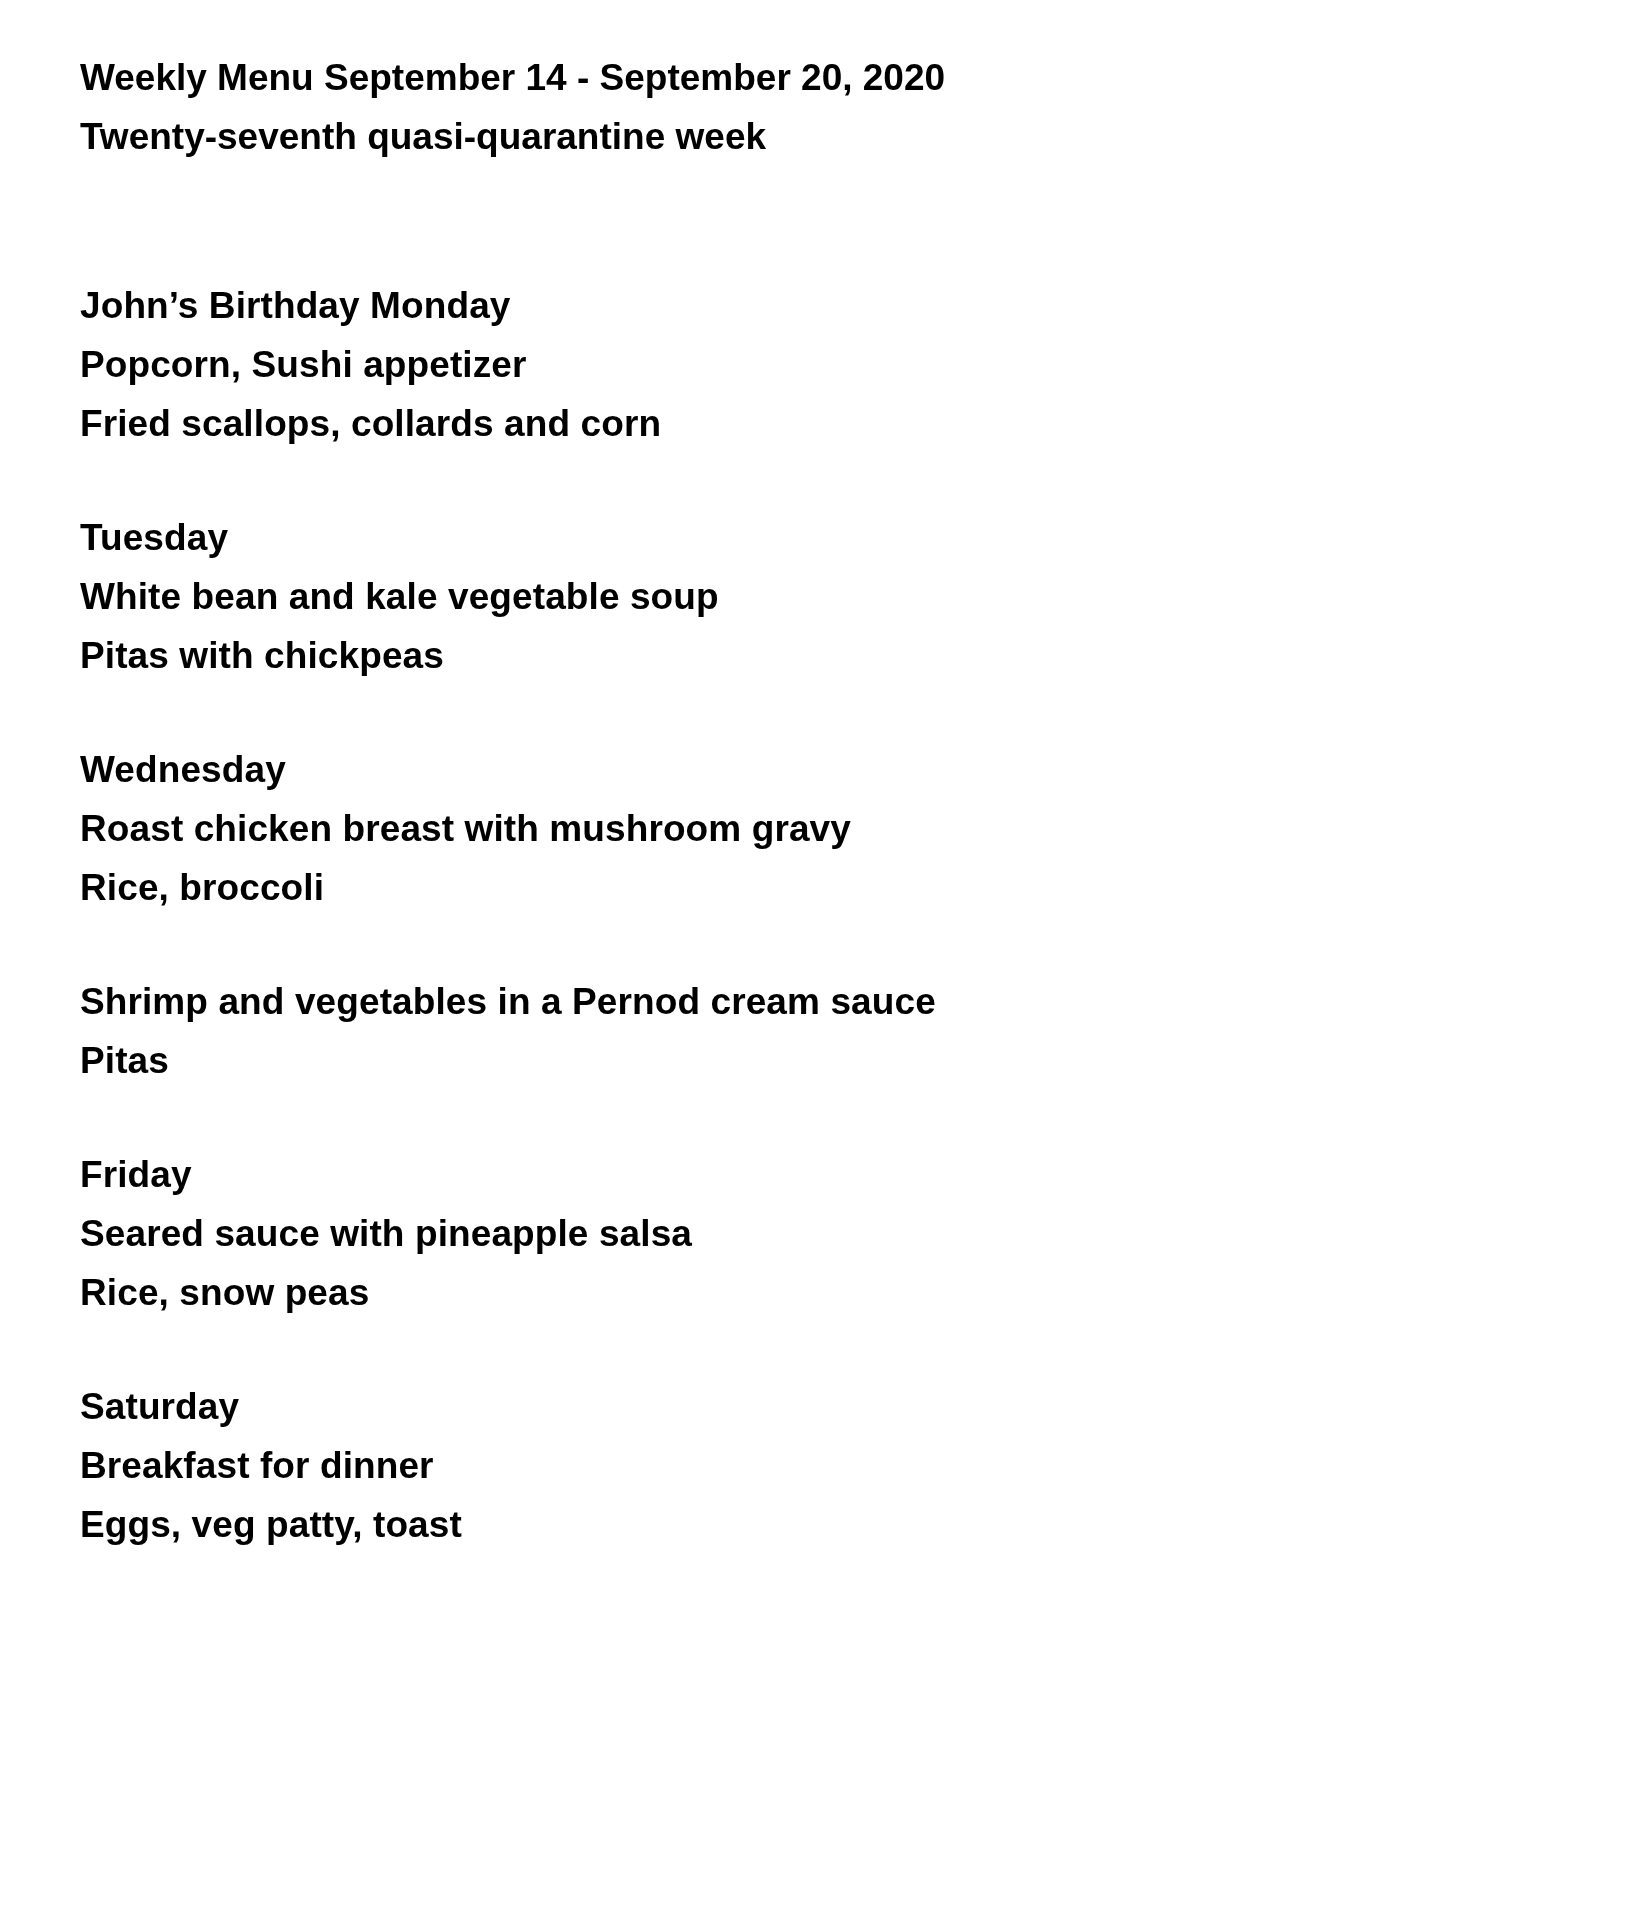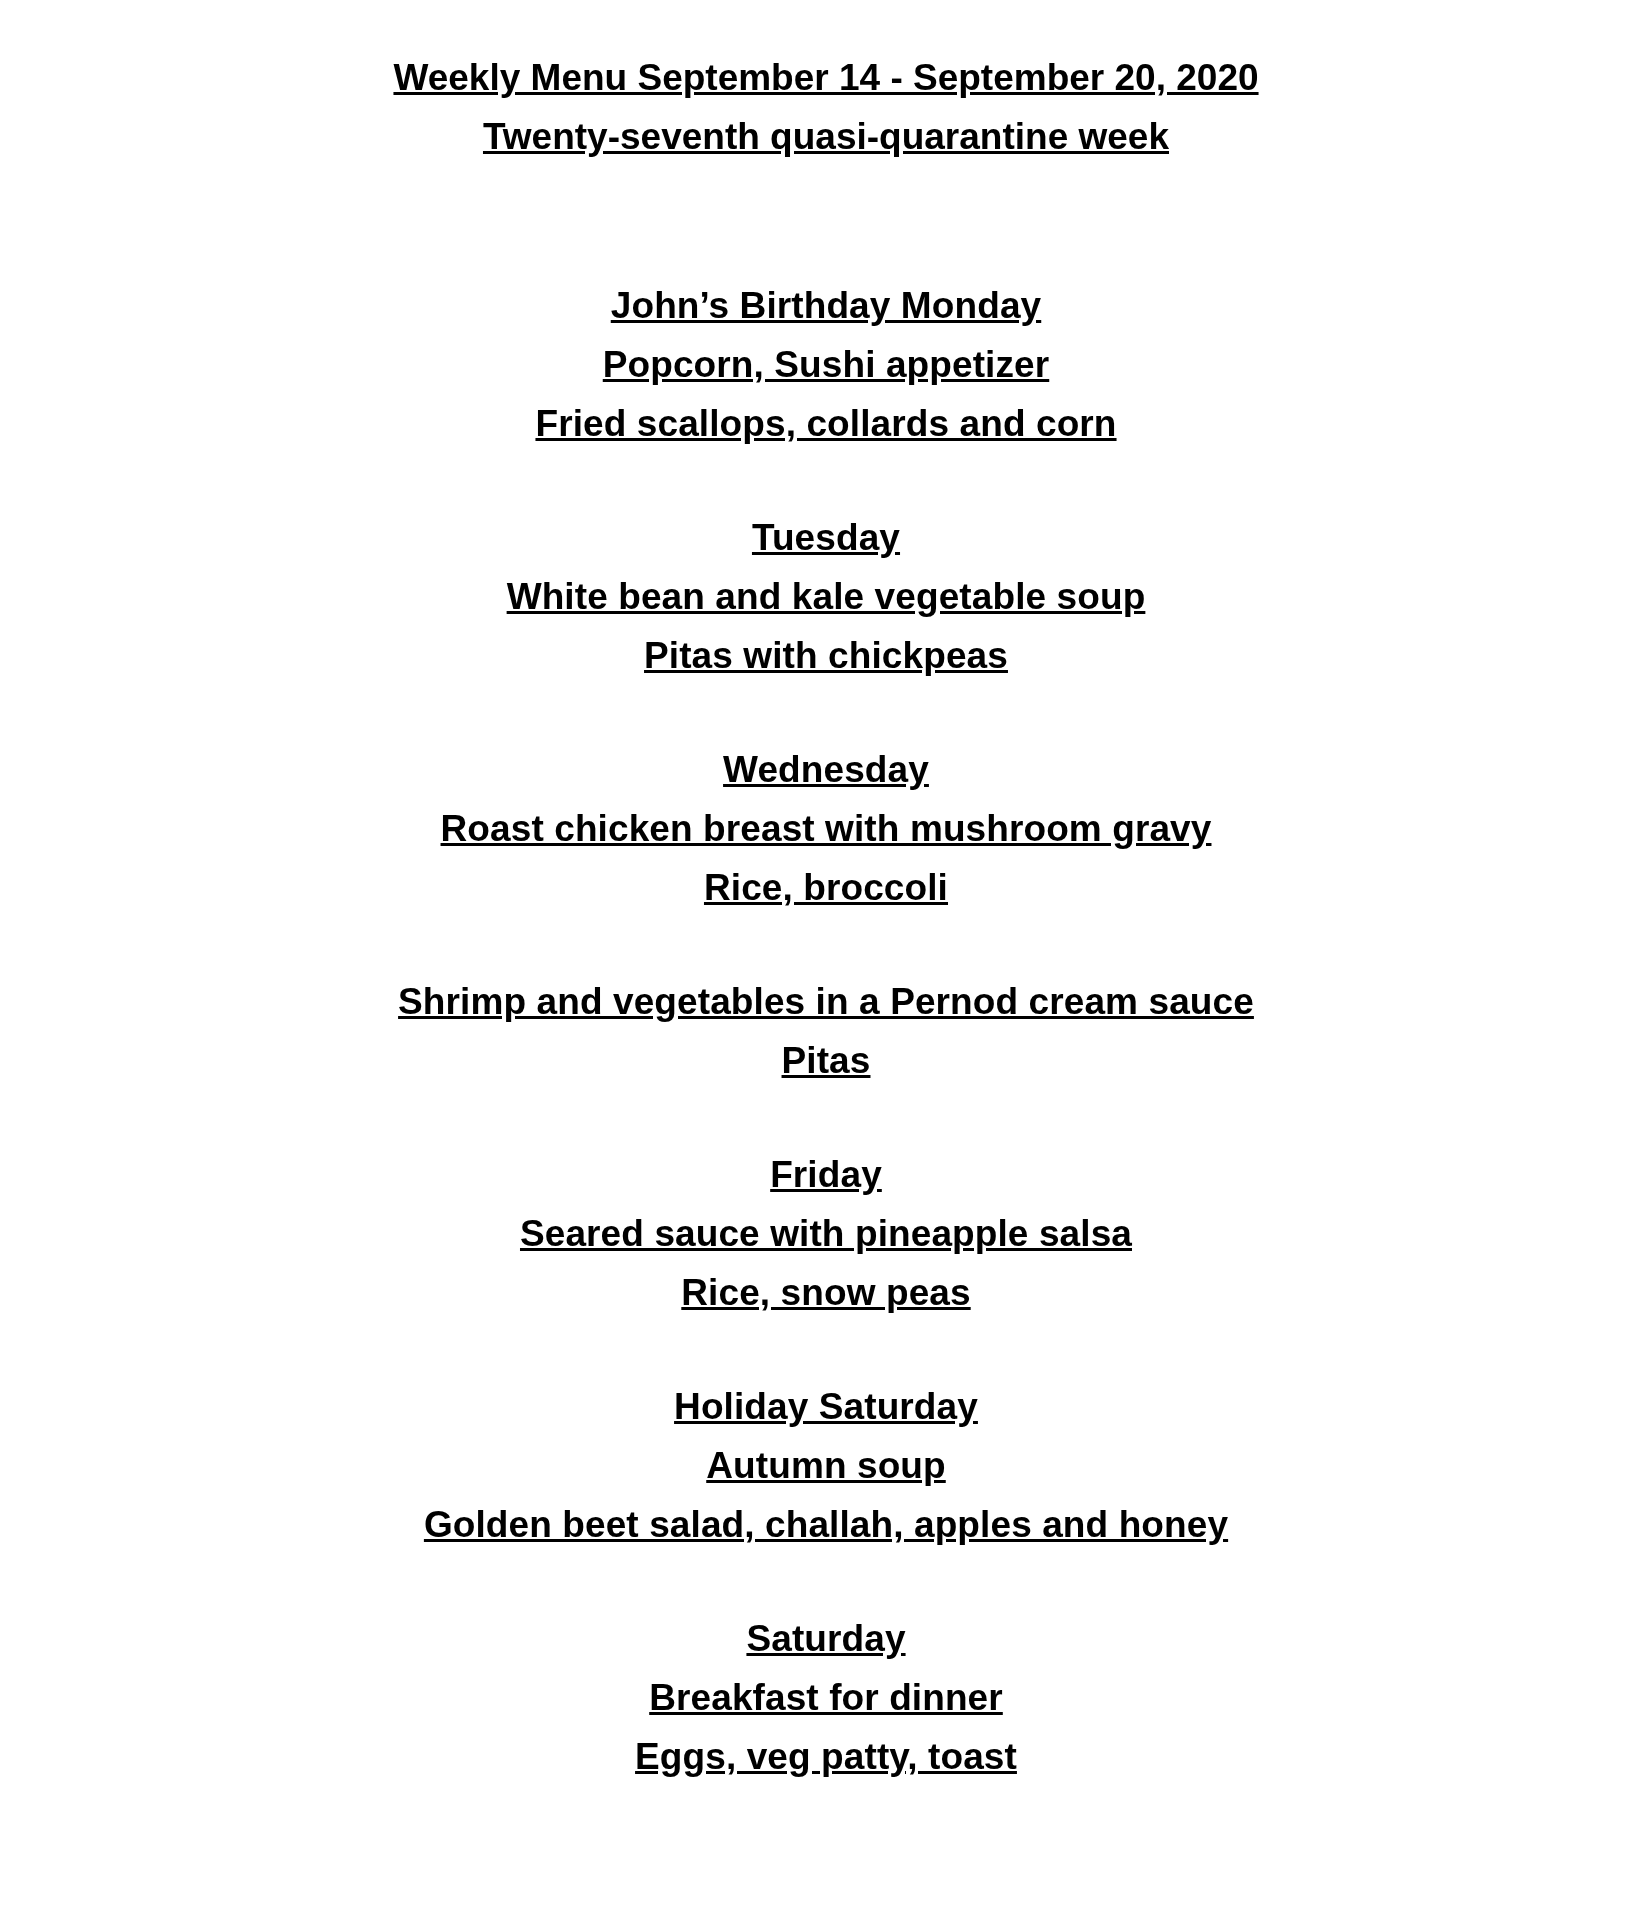--- a/index.html
+++ b/index.html
@@ -16,22 +16,21 @@
   }
   .page {
     width: 1652px;
     min-height: 1912px;
     box-sizing: border-box;
     padding: 48px 80px 40px 80px;
     background: #ffffff;
   }
   .menu {
     width: 100%;
-    text-align: center;
-    text-decoration: underline;
+    text-align: left;
   }
   .line {
     font-weight: bold;
     font-size: 37px;
     line-height: 59px;
     letter-spacing: 0.1px;
     white-space: pre-wrap;
   }
   .title-line {
     font-weight: bold;
@@ -86,25 +85,20 @@
       <div class="line">Shrimp and vegetables in a Pernod cream sauce</div>
       <div class="line">Pitas</div>
     </div>
 
     <div class="day-block">
       <div class="line">Friday</div>
       <div class="line">Seared sauce with pineapple salsa</div>
       <div class="line">Rice, snow peas</div>
     </div>
 
-    <div class="day-block">
-      <div class="line">Holiday Saturday</div>
-      <div class="line">Autumn soup</div>
-      <div class="line">Golden beet salad, challah, apples and honey</div>
-    </div>
 
     <div class="day-block">
       <div class="line">Saturday</div>
       <div class="line">Breakfast for dinner</div>
       <div class="line">Eggs, veg patty, toast</div>
     </div>
 
   </div>
 </div>
 

